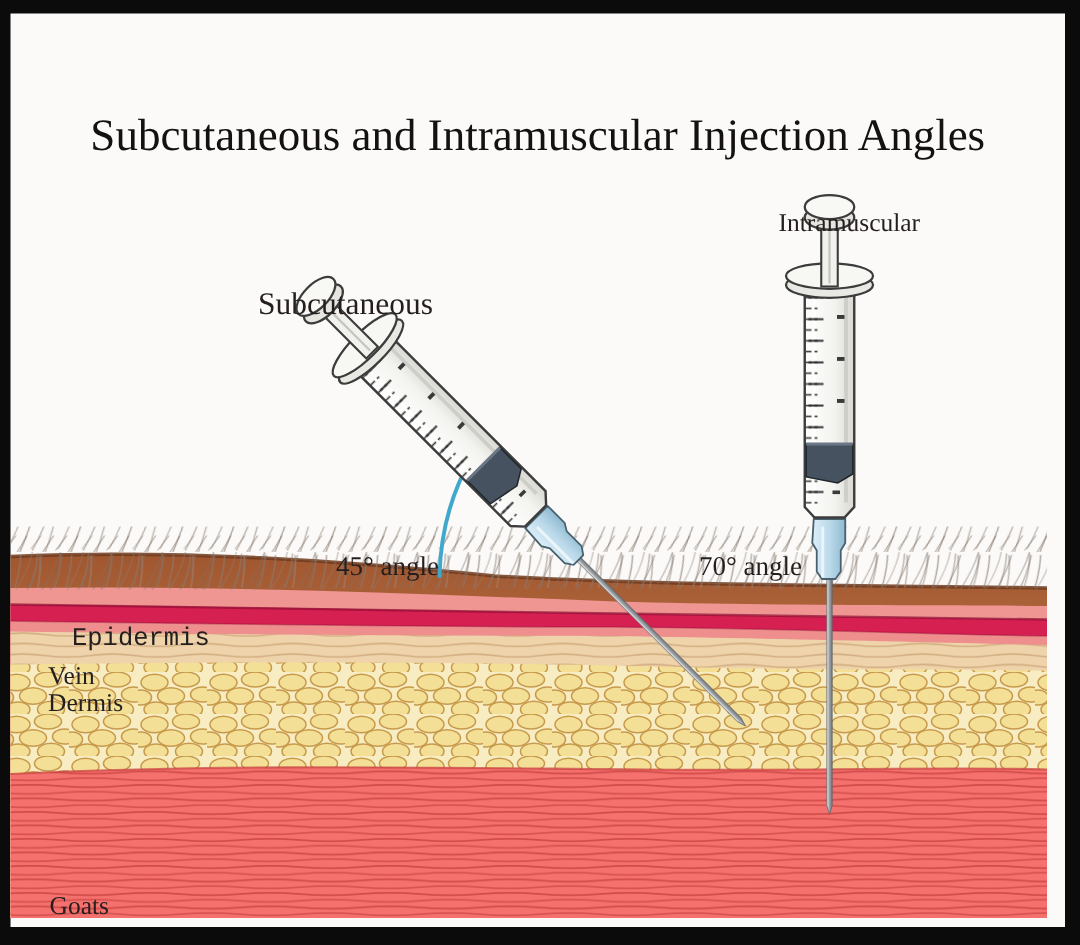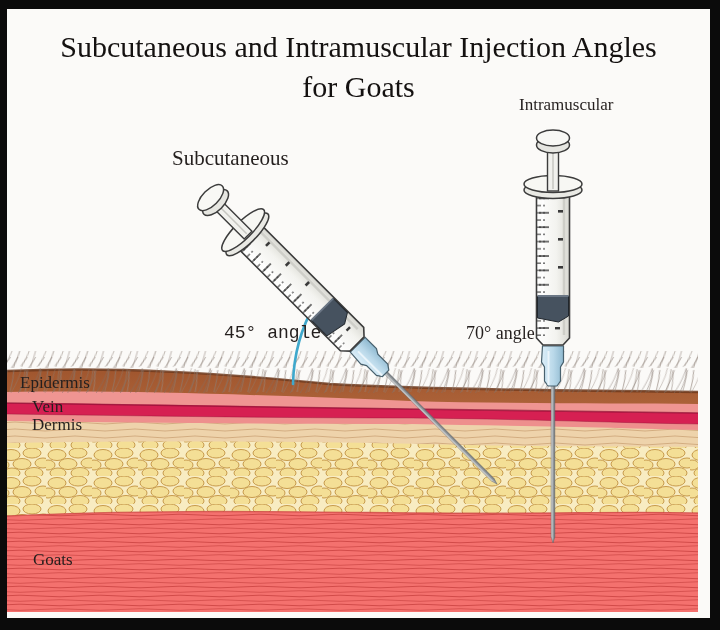--- a/index.html
+++ b/index.html
@@ -1,28 +1,28 @@
 <!DOCTYPE html>
 <html><head>
 <meta charset="utf-8">
 <style>
   html,body{margin:0;padding:0;background:#222;}
   #frame{position:relative;width:720px;height:630px;background:#0b0b0b;overflow:hidden;
          font-family:"Liberation Serif", serif;}
   #art{position:absolute;left:0;top:0;}
   .lbl{position:absolute;color:#241f1e;white-space:nowrap;line-height:1.05;
-       font-family:"Liberation Serif", serif;}
+       font-family:"Liberation Serif", serif;margin-top:44px;}
   #title-line1,#title-line2{left:7px;width:703px;text-align:center;font-size:30px;color:#141110;}
   #title-line1{top:31px;}
   #title-line2{top:71px;}
   #label-subcutaneous{left:172px;top:147px;font-size:21px;}
   #label-intramuscular{left:519px;top:96px;font-size:17px;}
-  #label-angle-45{left:224px;top:324px;font-size:18px;font-family:Liberation Mono, monospace;}
+  #label-angle-45{left:224px;top:324px;font-size:18px;}
   #label-angle-90{left:466px;top:324px;font-size:18px;}
-  #label-epidermis{left:20px;top:374px;font-size:17px;}
+  #label-epidermis{left:48px;top:374px;font-size:17px;font-family:Liberation Mono, monospace;}
   #label-vein{left:32px;top:398px;font-size:17px;}
   #label-dermis{left:32px;top:416px;font-size:17px;}
   #label-subq-tissue{left:32px;top:471px;font-size:17px;}
   #label-muscle{left:33px;top:551px;font-size:17px;}
 </style>
 </head>
 <body>
 
 <div id="frame">
 
@@ -138,21 +138,20 @@
     <rect x="7" y="357" width="691" height="36" fill="url(#hairP2)"></rect>
   </g>
 
   <path d="M315,304 Q294,340 293,384" fill="none" stroke="#3fa8cc" stroke-width="2.6" stroke-linecap="round"></path>
 
   <use href="#syr" xlink:href="#syr" transform="translate(497,484) rotate(-45)"></use>
   <use href="#syr" xlink:href="#syr" transform="translate(553,543)"></use>
 </svg>
 
   <div class="lbl" id="title-line1">Subcutaneous and Intramuscular Injection Angles</div>
-  <div class="lbl" id="title-line2">for Goats</div>
 
   <div class="lbl" id="label-subcutaneous">Subcutaneous</div>
   <div class="lbl" id="label-intramuscular">Intramuscular</div>
   <div class="lbl" id="label-angle-45">45° angle</div>
   <div class="lbl" id="label-angle-90">70° angle</div>
 
   <div class="lbl" id="label-epidermis">Epidermis</div>
   <div class="lbl" id="label-vein">Vein</div>
   <div class="lbl" id="label-dermis">Dermis</div>
   <div class="lbl" id="label-muscle">Goats</div>

